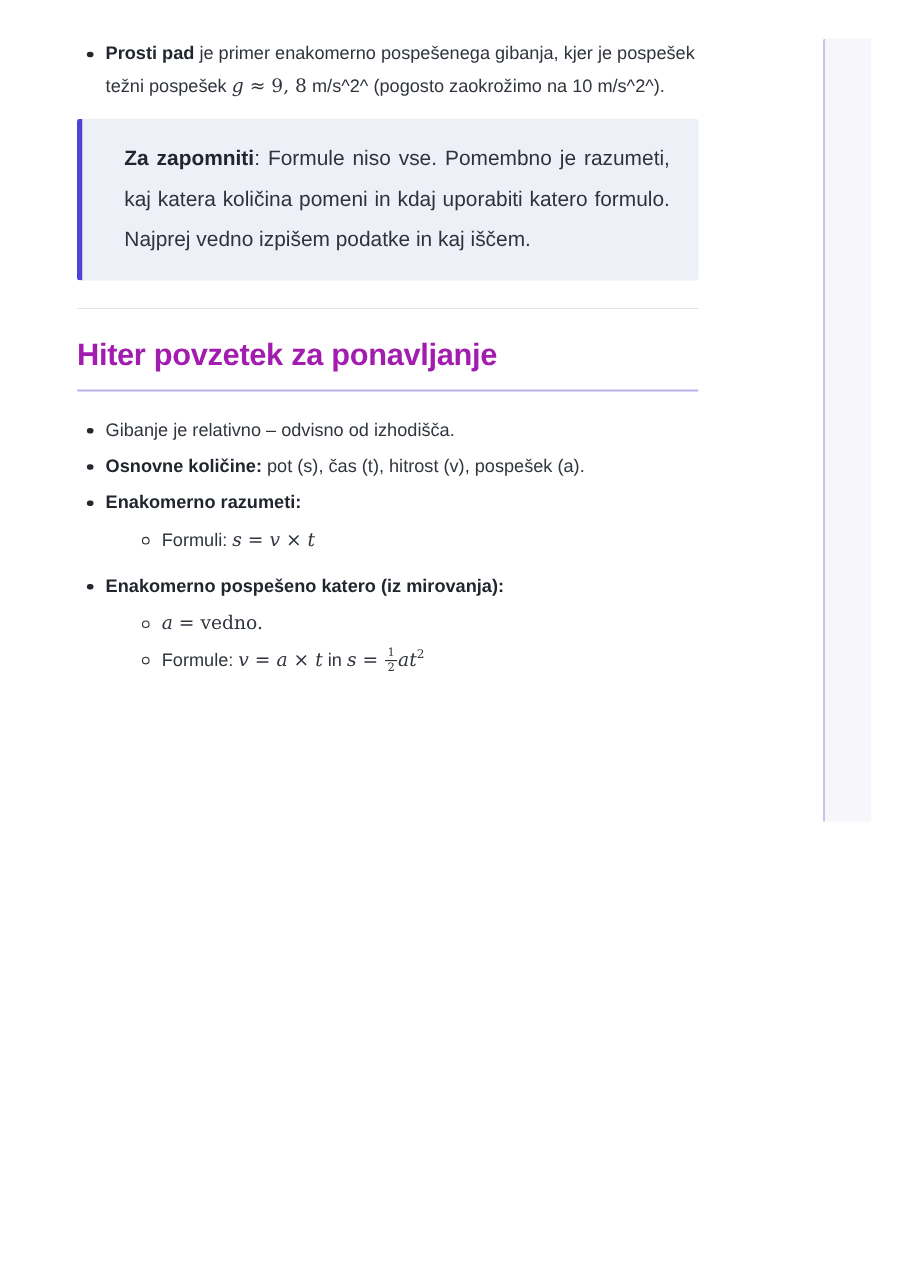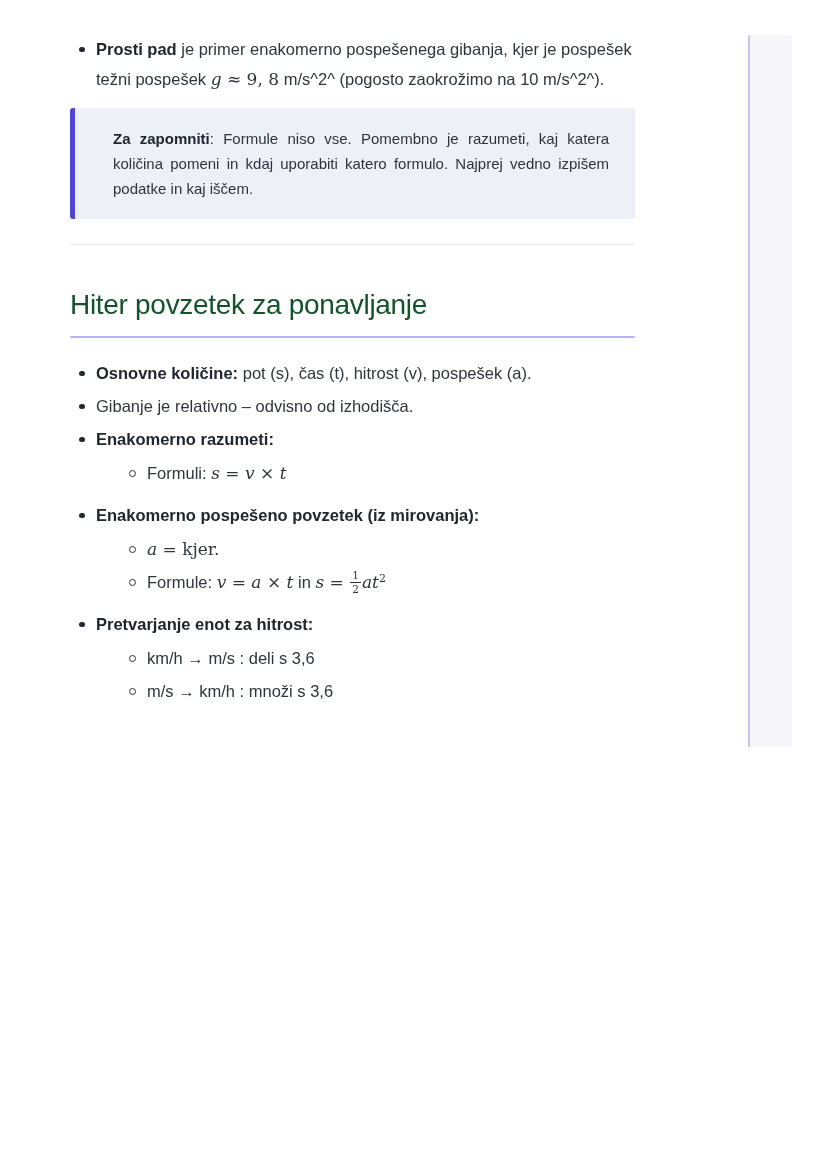--- a/index.html
+++ b/index.html
@@ -28,26 +28,26 @@
   .mi { font-family:"DejaVu Serif", serif; font-size:17px; font-style:italic; }
   .frac { display:inline-block; vertical-align:-0.5em; text-align:center;
     font-family:"DejaVu Serif", serif; font-size:10.5px; line-height:1; margin:0 1px; }
   .frac .num { display:block; border-bottom:1px solid #2b3038; padding:0 2px 1.5px; }
   .frac .den { display:block; padding-top:1.5px; }
   .sup { font-size:11px; vertical-align:super; font-style:normal; line-height:0; }
 
   
   .callout { margin-top:14px; background:#eef0f8; border-left:5px solid #4f44d6;
     border-radius:3px; padding:18px 26px 18px 38px; }
-  .callout p { font-size:15px; line-height:25px; text-align:justify; color:#2e333b; }
+  .callout p { font-size:19px; line-height:37px; text-align:justify; color:#2e333b; }
 
   .divider { margin-top:25px; height:1px; background:#e4e4e9; border:0; }
 
-  h1.section { margin-top:43px; font-size:28px; line-height:34px; font-weight:400;
-    color:#14532d; letter-spacing:-0.3px; }
+  h1.section { margin-top:25px; font-size:28px; line-height:34px; font-weight:700;
+    color:#a21caf; letter-spacing:-0.3px; }
   .h-underline { margin-top:14px; height:2px; background:#b8b3ea; border-radius:1px; }
 
   .summary { margin-top:20px; }
 
   
   .side-strip { position:absolute; left:748px; top:35px; width:44px; height:712px;
     background:#f7f7fb; border-left:2.5px solid #c7c3ee;
     border-top-left-radius:3px; }
 
   
@@ -73,54 +73,47 @@
     <div class="callout">
       <p><span class="b">Za zapomniti</span><span>: Formule niso vse. Pomembno je razumeti, kaj katera količina pomeni in kdaj uporabiti katero formulo. Najprej vedno izpišem podatke in kaj iščem.</span></p>
     </div>
 
     <hr class="divider">
 
     <h1 class="section">Hiter povzetek za ponavljanje</h1>
     <div class="h-underline"></div>
 
     <ul class="blist summary">
+      <li>Gibanje je relativno – odvisno od izhodišča.</li>
+
       <li>
         <span class="b">Osnovne količine:</span><span> pot (s), čas (t), hitrost (v), pospešek (a).</span>
       </li>
-
-      <li>Gibanje je relativno – odvisno od izhodišča.</li>
 
       <li>
         <span class="b">Enakomerno razumeti:</span>
         <ul class="sub">
           <li>
             <span>Formuli: </span><span class="mi">s</span><span class="math"> = </span><span class="mi">v</span><span class="math"> × </span><span class="mi">t</span>
           </li>
         </ul>
       </li>
 
       <li>
-        <span class="b">Enakomerno pospešeno povzetek (iz mirovanja):</span>
+        <span class="b">Enakomerno pospešeno katero (iz mirovanja):</span>
         <ul class="sub">
           <li>
-            <span class="mi">a</span><span class="math"> = kjer.</span>
+            <span class="mi">a</span><span class="math"> = vedno.</span>
           </li>
           <li>
             <span>Formule: </span><span class="mi">v</span><span class="math"> = </span><span class="mi">a</span><span class="math"> × </span><span class="mi">t</span><span> in </span><span class="mi">s</span><span class="math"> = </span><span class="frac"><span class="num">1</span><span class="den">2</span></span><span class="mi">at</span><span class="math sup">2</span>
           </li>
         </ul>
       </li>
 
-      <li>
-        <span class="b">Pretvarjanje enot za hitrost:</span>
-        <ul class="sub">
-          <li>km/h → m/s : deli s 3,6</li>
-          <li>m/s → km/h : množi s 3,6</li>
-        </ul>
-      </li>
     </ul>
 
   </div>
 
   <div class="side-strip"></div>
 
   <div class="footer">(c) Knowunity 2025</div>
 
   <div class="bottom-accent"></div>
 </div>

